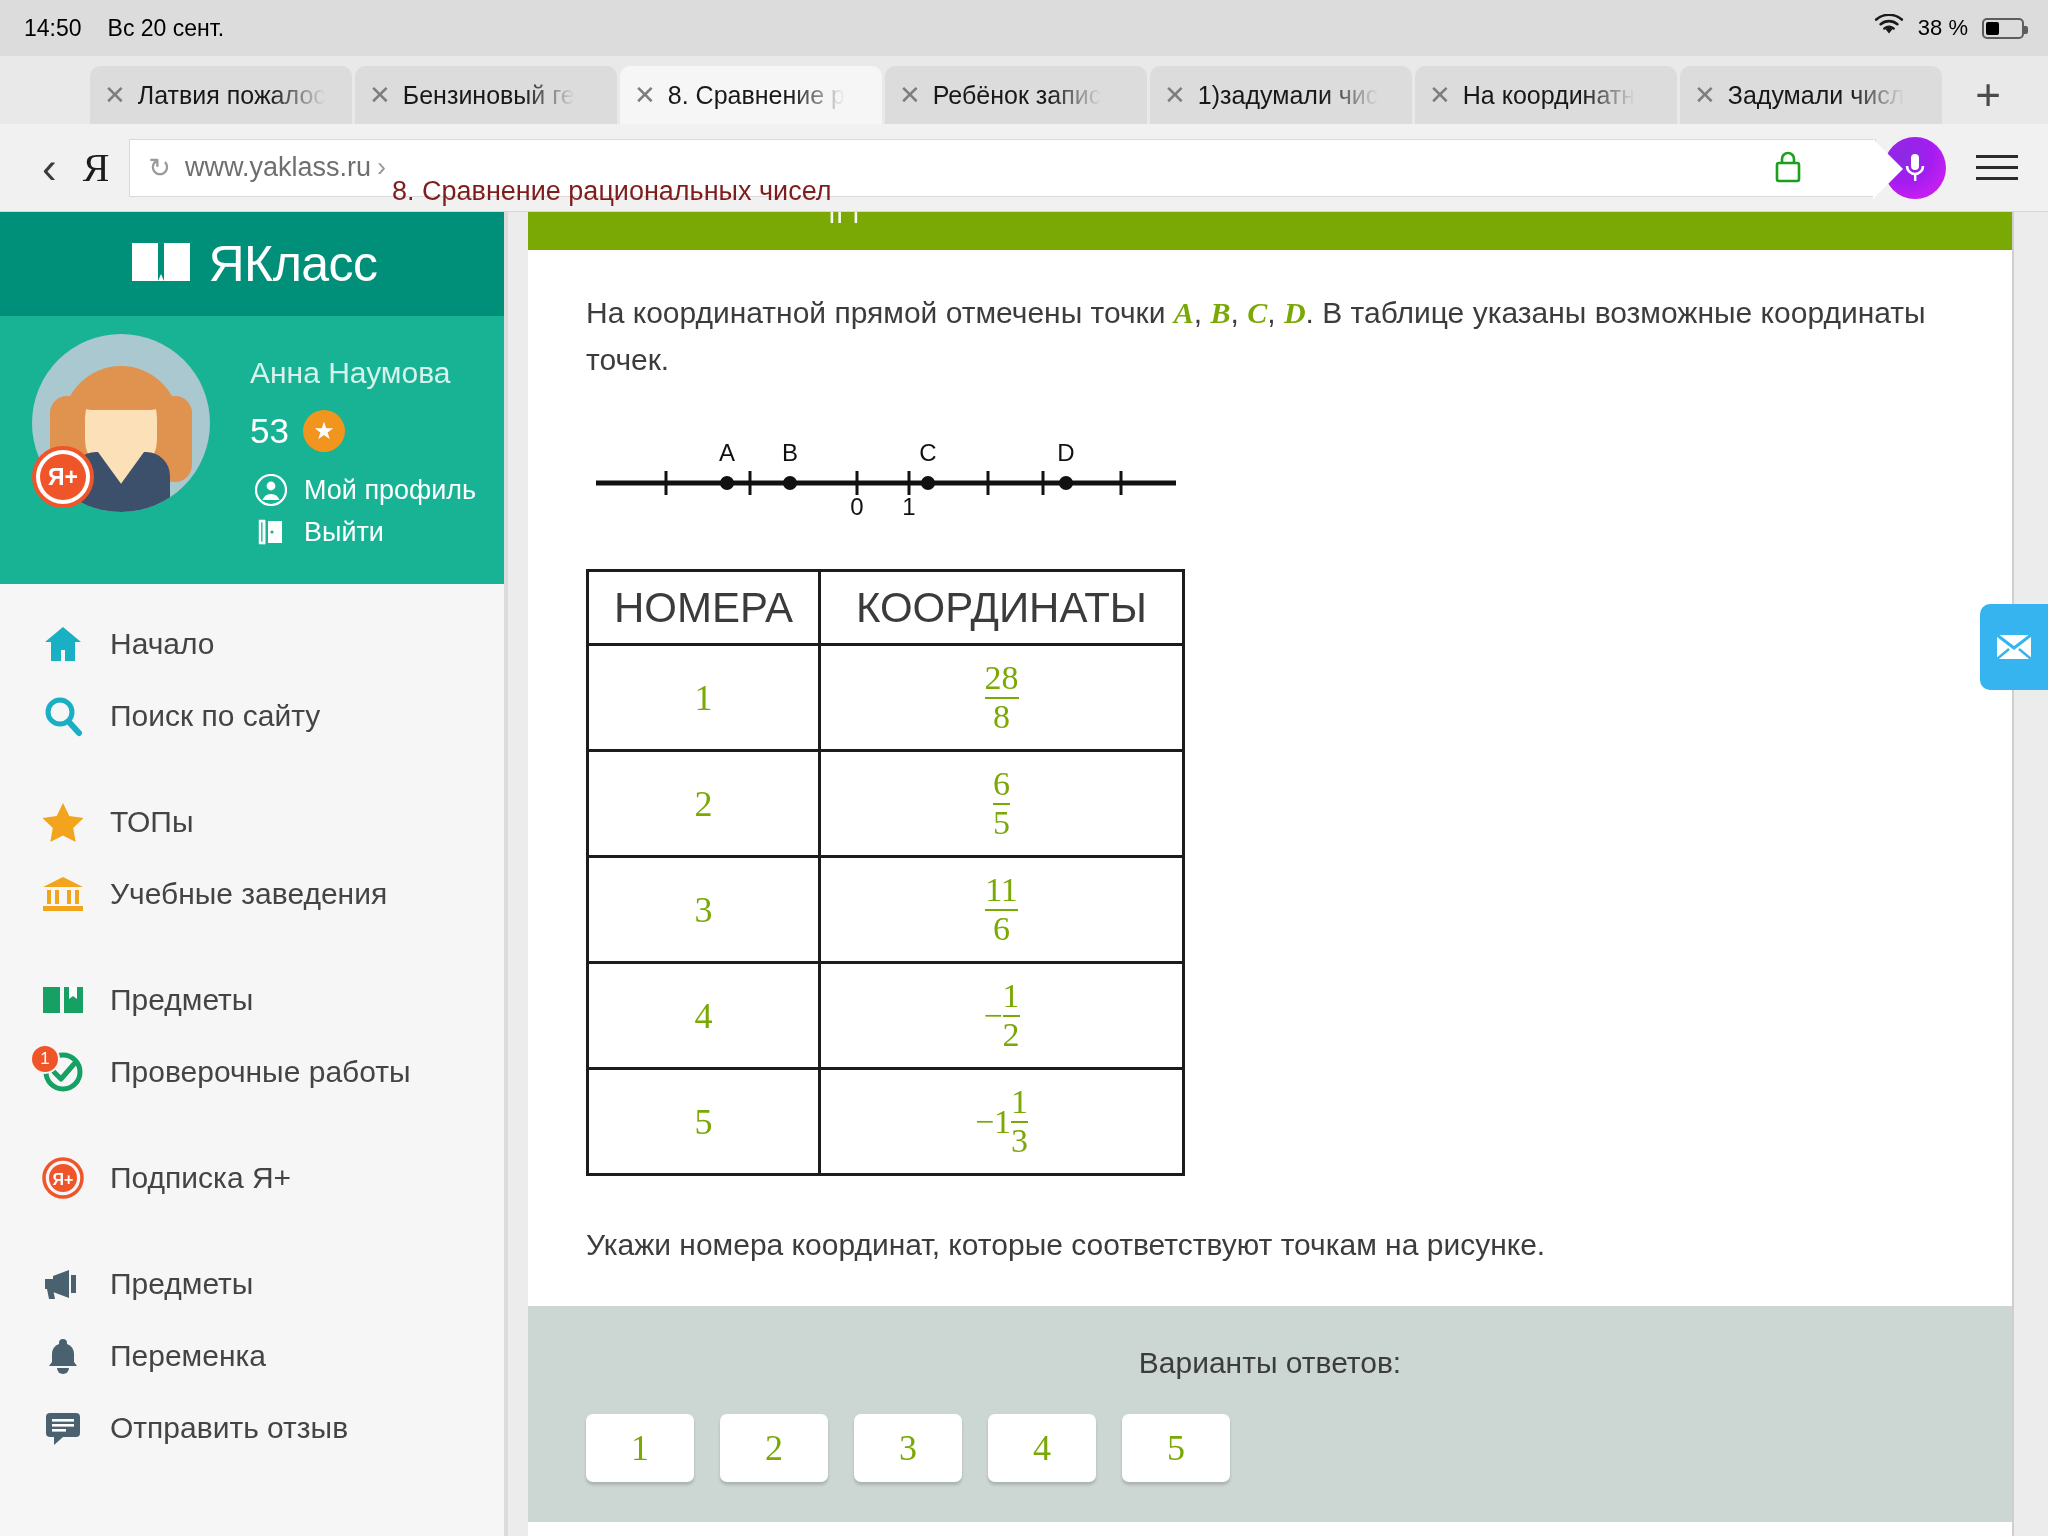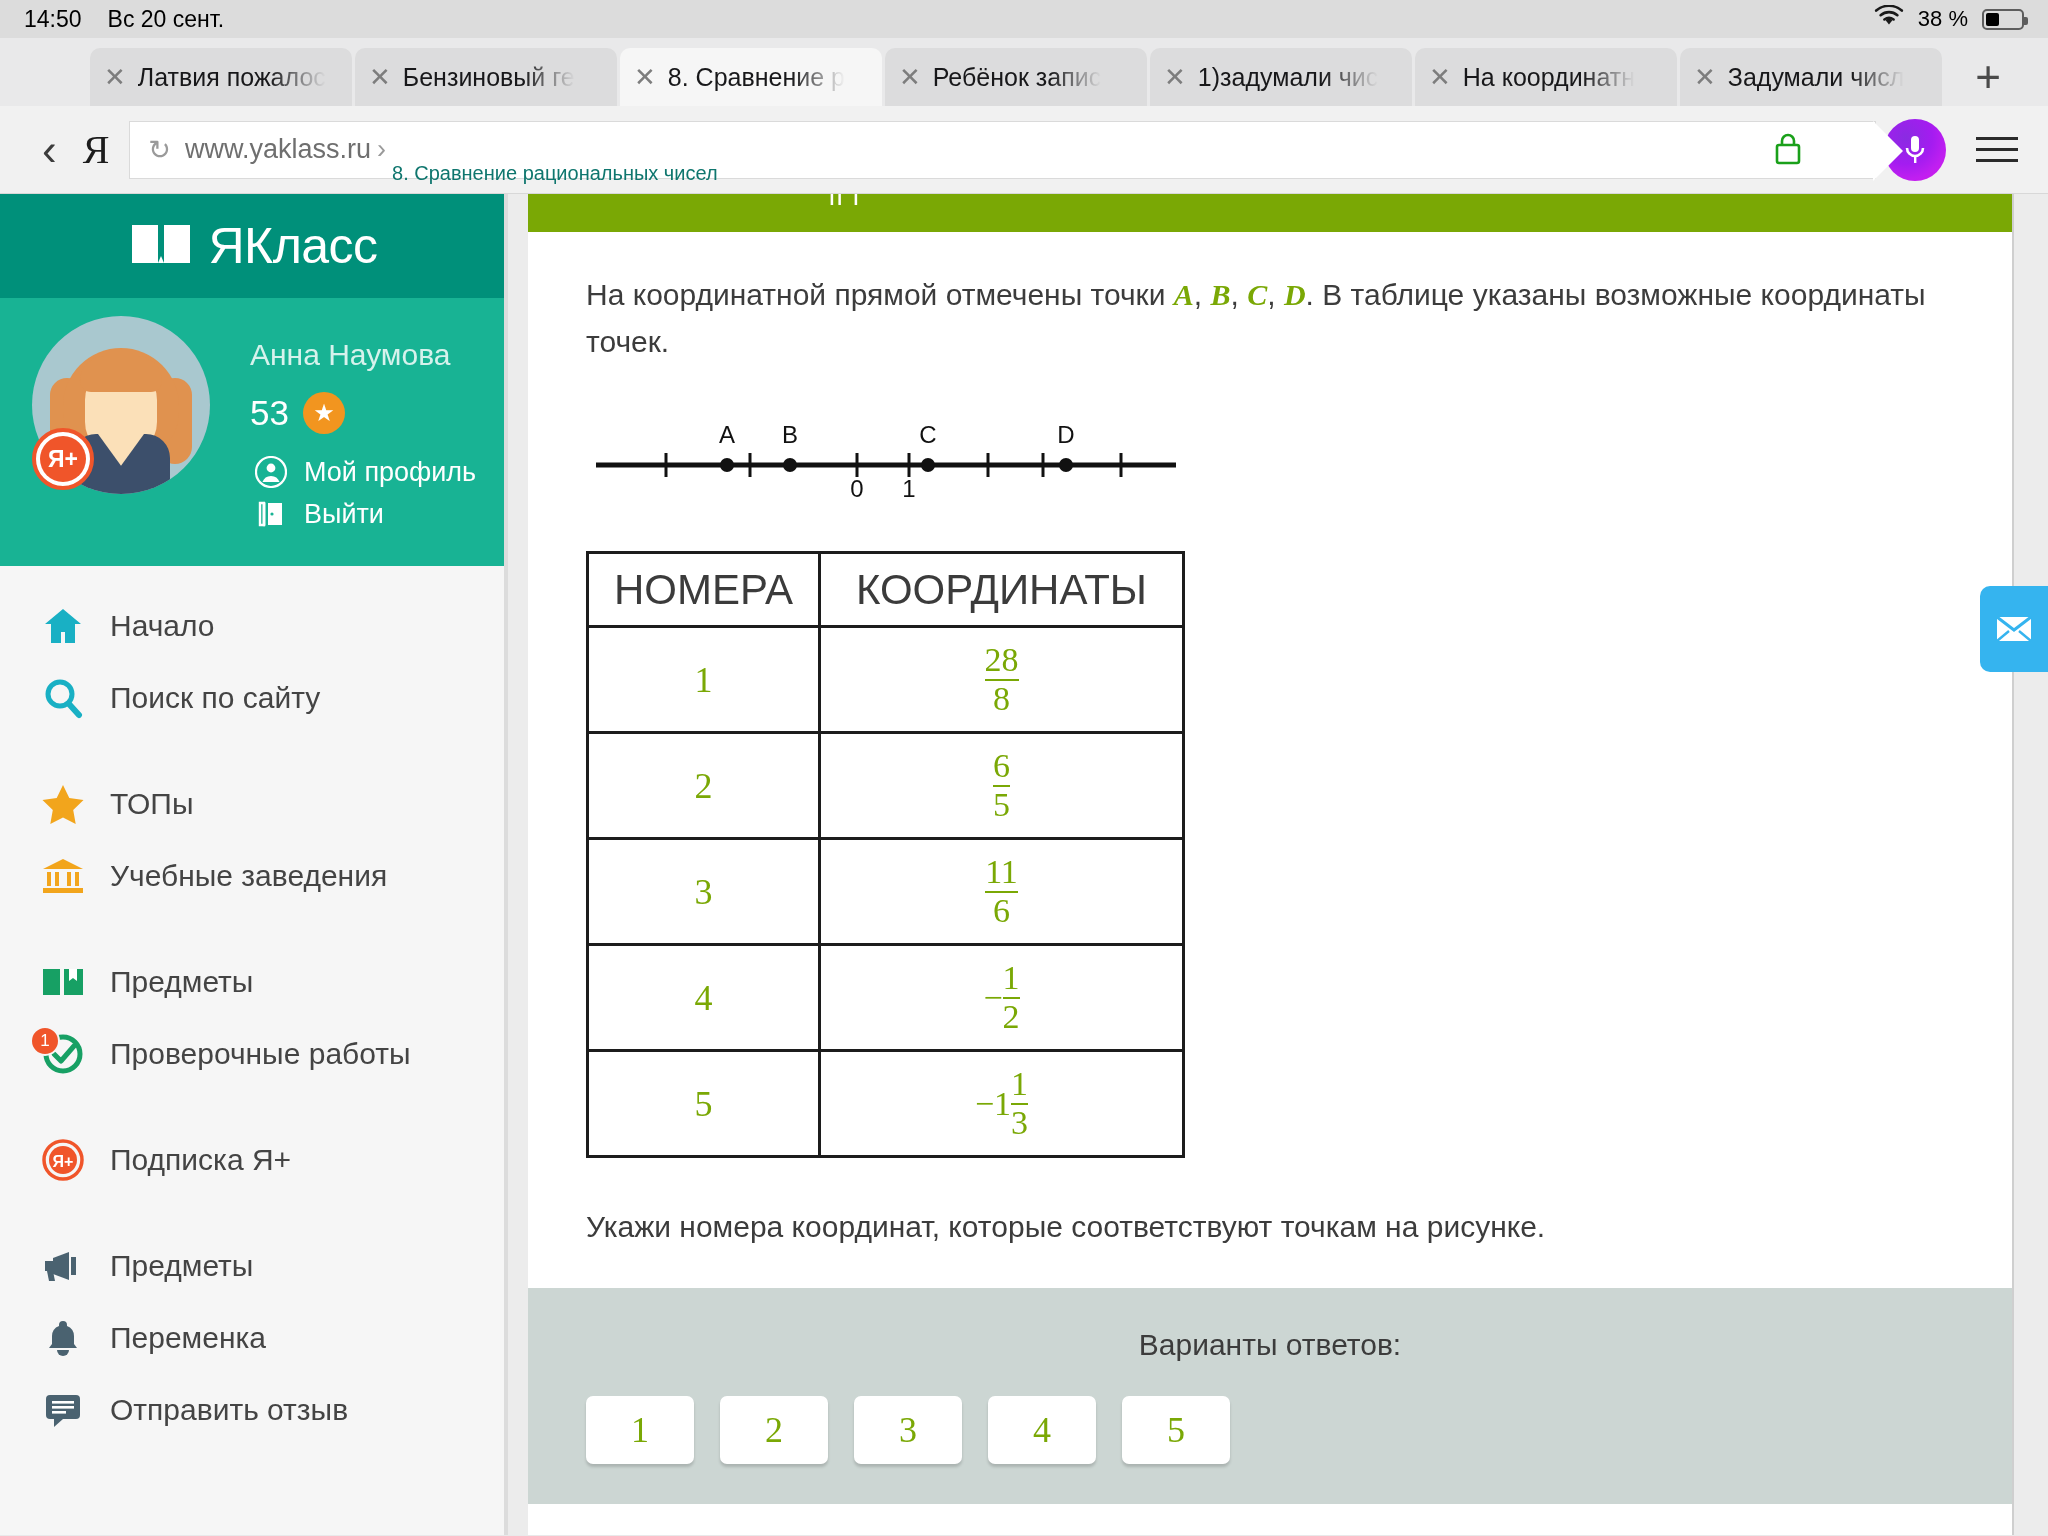--- a/index.html
+++ b/index.html
@@ -5,21 +5,21 @@
   * { box-sizing: border-box; margin: 0; padding: 0; }
   html, body {
     width: 2048px; height: 1536px;
     overflow: hidden;
     background: #e9e9ea;
     font-family: "Liberation Sans", sans-serif;
   }
 
   
   .statusbar {
-    height: 38px; width: 100%;
+    height: 56px; width: 100%;
     background: #dcdcdc;
     display: flex; align-items: center;
     padding: 0 24px;
     font-size: 23px; color: #000;
   }
   .sb-time { font-weight: 400; }
   .sb-date { margin-left: 26px; }
   .sb-right { margin-left: auto; display: flex; align-items: center; gap: 14px; }
   .sb-batt-pct { font-size: 22px; }
   .batt {
@@ -80,21 +80,21 @@
   .urlbox {
     flex: 1; height: 58px; background: #fff;
     display: flex; align-items: center;
     border: 1px solid #dadada;
     padding: 0 18px;
     position: relative;
   }
   .reload-icon { font-size: 27px; color: #9a9a9a; margin-right: 14px; }
   .url-domain { font-size: 27px; color: #6f6f6f; }
   .url-sep { font-size: 27px; color: #9a9a9a; margin: 0 6px; }
-  .url-title { font-size: 20px; color: #0f766e; margin-top: 47px; }
+  .url-title { font-size: 27px; color: #7f1d1d; margin-top: 47px; }
   .url-arrow {
     position: absolute; right: -28px; top: -1px;
     width: 0; height: 0;
     border-top: 30px solid transparent;
     border-bottom: 30px solid transparent;
     border-left: 30px solid #fff;
   }
   .lock { margin-left: auto; margin-right: 52px; }
   .mic-btn {
     width: 62px; height: 62px; border-radius: 50%;

